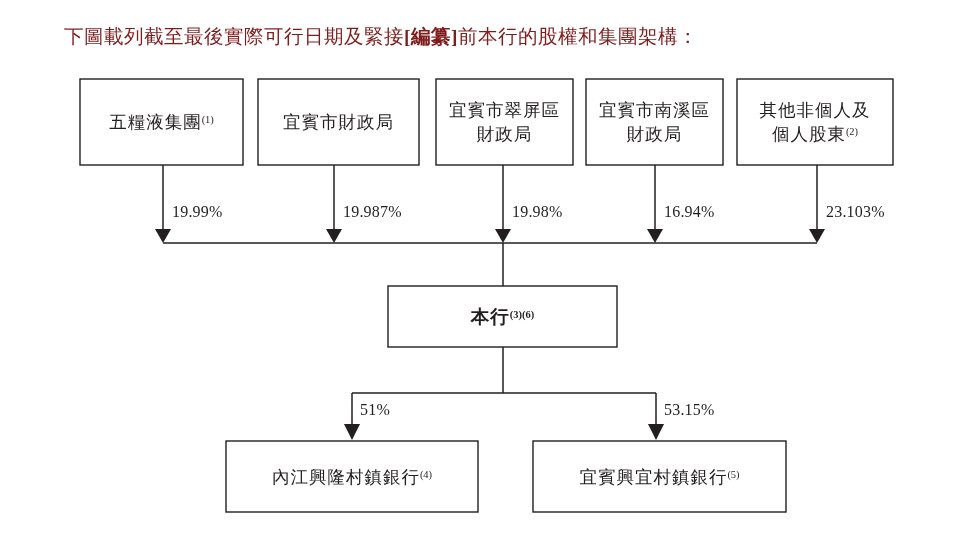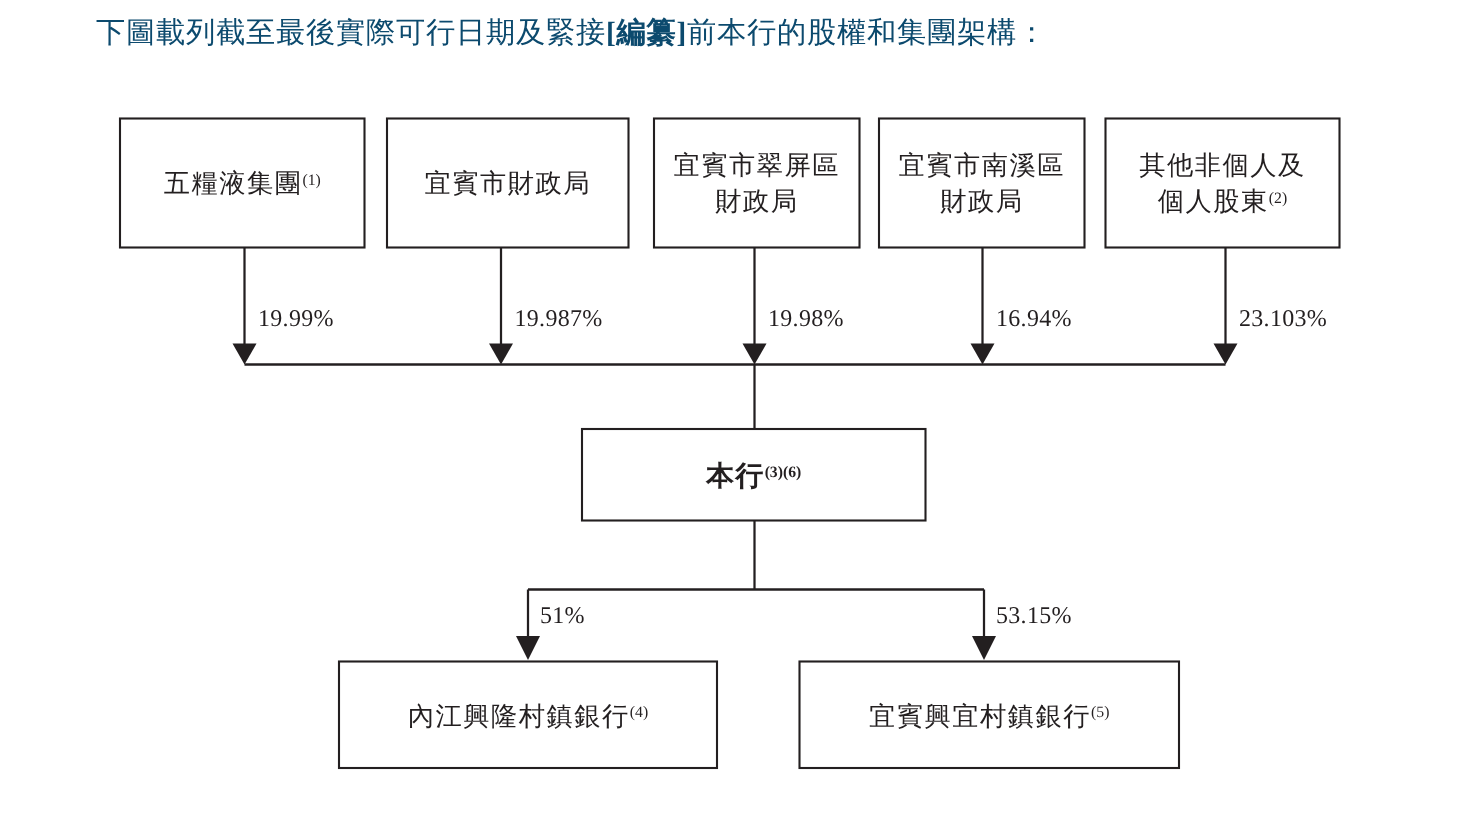--- a/index.html
+++ b/index.html
@@ -16,26 +16,26 @@
     position: relative;
   }
   #page {
     position: relative;
     width: 973px;
     height: 546px;
   }
   .caption {
     position: absolute;
     left: 64px;
-    top: 8px;
+    top: 22px;
     width: 880px;
     font-size: 19.5px;
     line-height: 30px;
     letter-spacing: 0.5px;
-    color: #0c4a6e;
+    color: #7f1d1d;
     white-space: nowrap;
   }
   .caption .bold-bracket {
     font-weight: bold;
   }
   svg#chart {
     position: absolute;
     left: 0;
     top: 0;
   }

